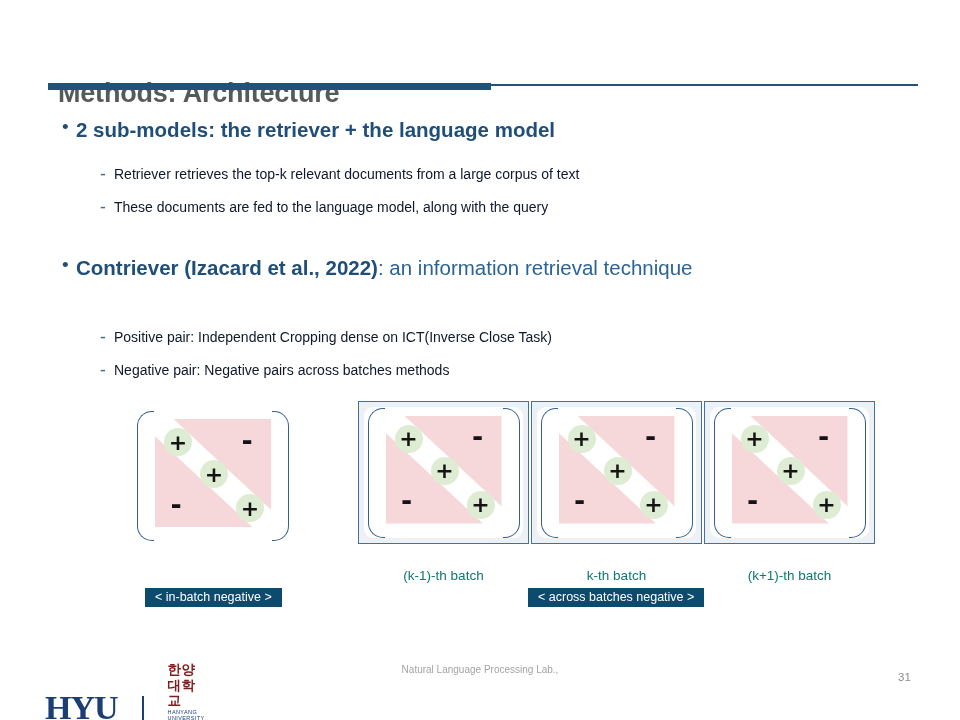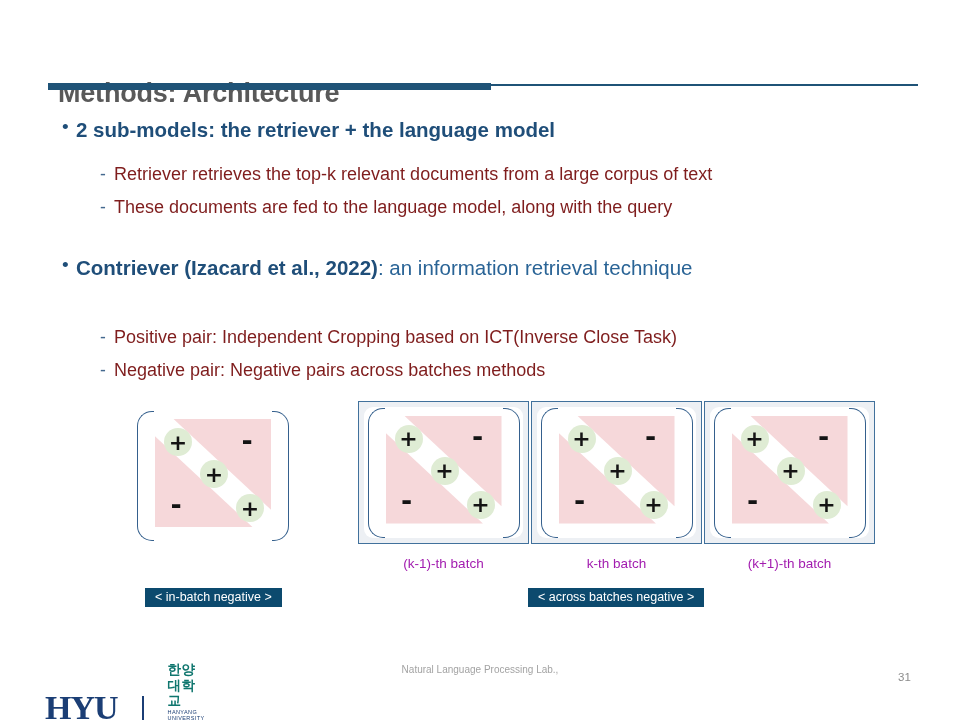--- a/index.html
+++ b/index.html
@@ -16,21 +16,21 @@
   .rule-thick{position:absolute;left:0;top:0;width:443px;height:7px;background:#1f5377;}
   .rule-thin{position:absolute;left:443px;top:1px;width:427px;height:2px;background:#1f5377;}
 
   
   .head-row{position:absolute;left:62px;display:flex;align-items:flex-start;}
   .head-row .marker{color:#1f4e79;font-size:19px;line-height:26px;width:14px;flex:none;}
   .head-text{font-size:20.5px;font-weight:bold;color:#1f4e79;line-height:31px;text-align:center;}
   .head-text .rest{font-weight:normal;color:#2a6496;}
   .sub-row{position:absolute;left:100px;display:flex;align-items:flex-start;}
   .sub-row .dash{color:#44698f;font-size:17.5px;width:14px;flex:none;line-height:23px;}
-  .sub-text{font-size:18px;color:#7f1d1d;line-height:23px;}
+  .sub-text{font-size:14px;color:#0f172a;line-height:23px;}
   .row-h1{top:114px;}
   .row-s1{top:163px;}
   .row-s2{top:196px;}
   .row-h2{top:252px;}
   .row-s3{top:326px;}
   .row-s4{top:359px;}
 
   
   .figure-area{position:absolute;left:0;top:396px;width:960px;height:230px;}
 
@@ -56,42 +56,42 @@
   .batch-row{position:absolute;left:358px;top:5px;display:flex;gap:2px;}
   .batch-col{width:171px;}
   .batch-box{
     width:171px;height:143px;box-sizing:border-box;position:relative;
     background:#edf0f4;border:1px solid #41719c;
   }
   .batch-inner{
     position:absolute;left:5px;top:5px;right:5px;bottom:5px;background:#ffffff;border-radius:9px;
     display:flex;align-items:center;justify-content:center;
   }
-  .batch-label{margin-top:12px;text-align:center;font-size:13.5px;color:#a21caf;}
+  .batch-label{margin-top:24px;text-align:center;font-size:13.5px;color:#0f766e;}
 
   .badge{
     position:absolute;background:#0c4a6e;color:#ffffff;
     font-size:12.5px;line-height:15px;padding:2px 10px;white-space:nowrap;
   }
   .badge-inbatch{left:145px;top:192px;}
   .badge-across{left:528px;top:192px;}
 
   
   .logo{
     position:absolute;left:45px;top:662px;
     display:flex;align-items:flex-end;gap:24px;
     border-bottom:3px solid #1b3e75;padding-bottom:2px;width:152px;
   }
   .logo-acronym{
     font-family:"Liberation Serif",serif;font-weight:bold;font-size:34px;line-height:0.82;
     color:#1b3e75;letter-spacing:-1px;
   }
   .logo-divider{width:2px;height:24px;background:#1b3e75;margin-bottom:2px;flex:none;}
   .logo-textcol{display:flex;flex-direction:column;margin-bottom:1px;}
-  .logo-kr{font-size:13.5px;font-weight:bold;color:#0f766e;line-height:1.15;letter-spacing:0.5px;}
+  .logo-kr{font-size:13.5px;font-weight:bold;color:#7f1d1d;line-height:1.15;letter-spacing:0.5px;}
   .logo-en{font-size:5.5px;color:#1b3e75;letter-spacing:0.4px;}
   .footer-center{
     position:absolute;left:0;right:0;top:663px;text-align:center;
     color:#a3a3a3;font-size:10px;line-height:1.3;
   }
   .page-num{position:absolute;left:898px;top:671px;color:#8c8c8c;font-size:11.5px;}
 </style>
 </head>
 <body>
 
@@ -115,21 +115,21 @@
     <span class="dash">-</span>
     <span class="sub-text">These documents are fed to the language model, along with the query</span>
   </div>
 
   <div class="head-row row-h2">
     <span class="marker">•</span>
     <span class="head-text"><span>Contriever (Izacard et al., 2022)</span><span class="rest">: an information retrieval technique</span><br></span>
   </div>
   <div class="sub-row row-s3">
     <span class="dash">-</span>
-    <span class="sub-text">Positive pair: Independent Cropping based on ICT(Inverse Close Task)</span>
+    <span class="sub-text">Positive pair: Independent Cropping dense on ICT(Inverse Close Task)</span>
   </div>
   <div class="sub-row row-s4">
     <span class="dash">-</span>
     <span class="sub-text">Negative pair: Negative pairs across batches methods</span>
   </div>
 
   <div class="figure-area">
 
     <div class="matrix-figure left-figure">
   <div class="bracket bracket-left"></div>

